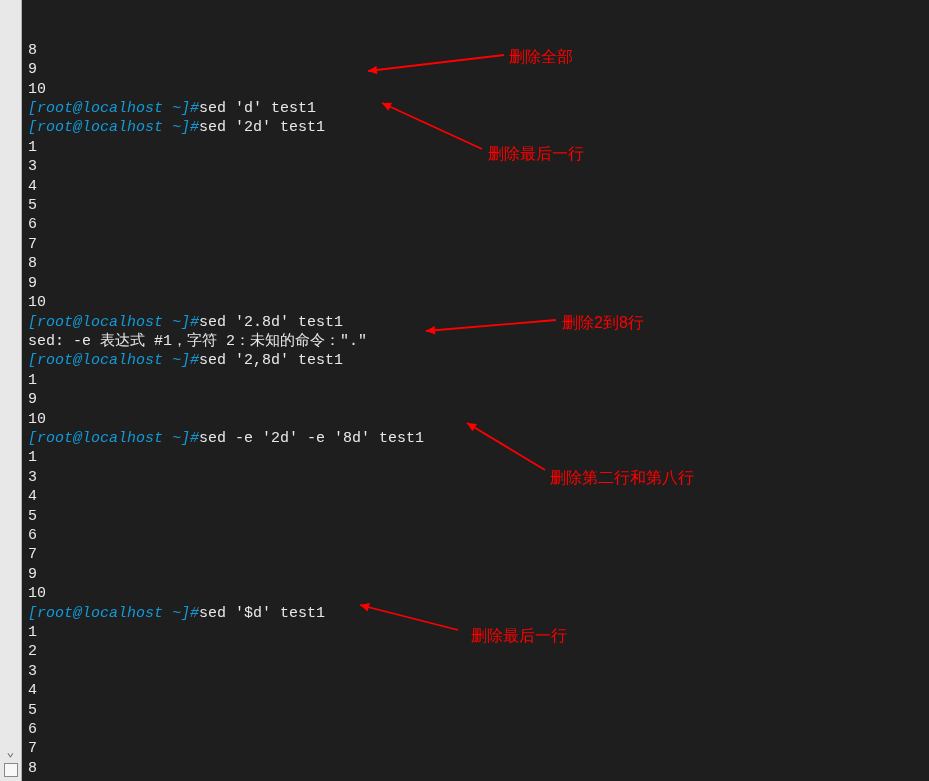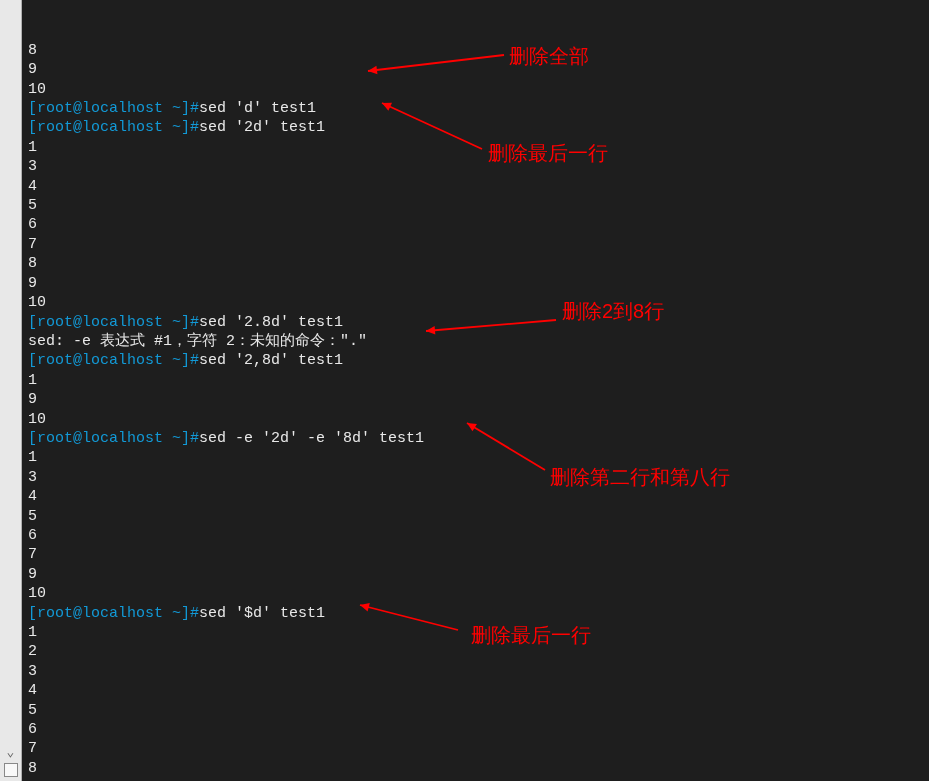--- a/index.html
+++ b/index.html
@@ -26,26 +26,26 @@
   .sidebar-bottom { display:flex; flex-direction:column; align-items:center; gap:4px;}
   .fold-icon { color:#666; font-size:13px; line-height:1; }
   .fold-box { width:14px; height:14px; border:1px solid #888; background:#f8f8f8;}
   .terminal {
     flex: 1;
     padding: 2px 6px;
     line-height: 19.4px;
     white-space: pre;
     position: relative;
   }
-  .prompt { color:#1299d6; }
+  .prompt { color:#1299d6;font-style:italic; }
   .out { color:#e8e8e8; }
   .ann-layer {
     position:absolute; left:0; top:0; width:100%; height:100%; pointer-events:none;
   }
-  .ann-text { position:absolute; color:#ff0000; font-family:"SimSun","Microsoft YaHei",sans-serif; font-size:20px; }
+  .ann-text { position:absolute; color:#ff0000; font-family:"SimSun","Microsoft YaHei",sans-serif; font-size:16px; }
   .arrow { position:absolute; overflow:visible; }
   .arrow line { stroke:#ff0000; stroke-width:1.8; }
   .arrow polygon { fill:#ff0000; }
 </style>
 </head>
 <body>
 
 <div class="sidebar">
   <div></div>
   <div class="sidebar-bottom">
@@ -55,21 +55,21 @@
 </div>
 
 <div class="terminal">
   <div id="lines"><div><span class="out">8</span></div><div><span class="out">9</span></div><div><span class="out">10</span></div><div><span class="prompt">[root@localhost ~]#</span><span class="out">sed 'd' test1</span></div><div><span class="prompt">[root@localhost ~]#</span><span class="out">sed '2d' test1</span></div><div><span class="out">1</span></div><div><span class="out">3</span></div><div><span class="out">4</span></div><div><span class="out">5</span></div><div><span class="out">6</span></div><div><span class="out">7</span></div><div><span class="out">8</span></div><div><span class="out">9</span></div><div><span class="out">10</span></div><div><span class="prompt">[root@localhost ~]#</span><span class="out">sed '2.8d' test1</span></div><div><span class="out">sed: -e 表达式 #1，字符 2：未知的命令："."</span></div><div><span class="prompt">[root@localhost ~]#</span><span class="out">sed '2,8d' test1</span></div><div><span class="out">1</span></div><div><span class="out">9</span></div><div><span class="out">10</span></div><div><span class="prompt">[root@localhost ~]#</span><span class="out">sed -e '2d' -e '8d' test1</span></div><div><span class="out">1</span></div><div><span class="out">3</span></div><div><span class="out">4</span></div><div><span class="out">5</span></div><div><span class="out">6</span></div><div><span class="out">7</span></div><div><span class="out">9</span></div><div><span class="out">10</span></div><div><span class="prompt">[root@localhost ~]#</span><span class="out">sed '$d' test1</span></div><div><span class="out">1</span></div><div><span class="out">2</span></div><div><span class="out">3</span></div><div><span class="out">4</span></div><div><span class="out">5</span></div><div><span class="out">6</span></div><div><span class="out">7</span></div><div><span class="out">8</span></div><div><span class="out">9</span></div></div>
   <div class="ann-layer" id="annLayer"><div class="ann-text" style="left: 487px; top: 47px;">删除全部</div><svg class="arrow" width="156" height="36" style="left: 336px; top: 45px;">
         <line x1="146" y1="10" x2="10" y2="26"></line>
         <polygon points="10,26 18.441022582556826,20.63817775744424 19.45493293011088,29.25641571165368"></polygon>
       </svg><div class="ann-text" style="left: 466px; top: 144px;">删除最后一行</div><svg class="arrow" width="120" height="66" style="left: 350px; top: 93px;">
         <line x1="110" y1="56" x2="10" y2="10"></line>
         <polygon points="10,10 19.99844062547932,9.82340708178204 16.371991667520113,17.7069917729977"></polygon>
-      </svg><div class="ann-text" style="left: 540px; top: 302px;">删除2到8行</div><svg class="arrow" width="150" height="31" style="left: 394px; top: 310px;">
+      </svg><div class="ann-text" style="left: 540px; top: 313px;">删除2到8行</div><svg class="arrow" width="150" height="31" style="left: 394px; top: 310px;">
         <line x1="140" y1="10" x2="10" y2="21"></line>
         <polygon points="10,21 18.611782109287667,15.916968532248411 19.343432348834224,24.563744090525887"></polygon>
       </svg><div class="ann-text" style="left: 528px; top: 468px;">删除第二行和第八行</div><svg class="arrow" width="98" height="67" style="left: 435px; top: 413px;">
         <line x1="88" y1="57" x2="10" y2="10"></line>
         <polygon points="10,10 19.956317049795977,10.933675963031048 15.477684882298695,18.366299560154197"></polygon>
       </svg><div class="ann-text" style="left: 449px; top: 626px;">删除最后一行</div><svg class="arrow" width="118" height="45" style="left: 328px; top: 595px;">
         <line x1="108" y1="35" x2="10" y2="10"></line>
         <polygon points="10,10 19.80259980433538,8.022871507452281 17.65760231006389,16.431261684996514"></polygon>
       </svg></div>
 </div>

